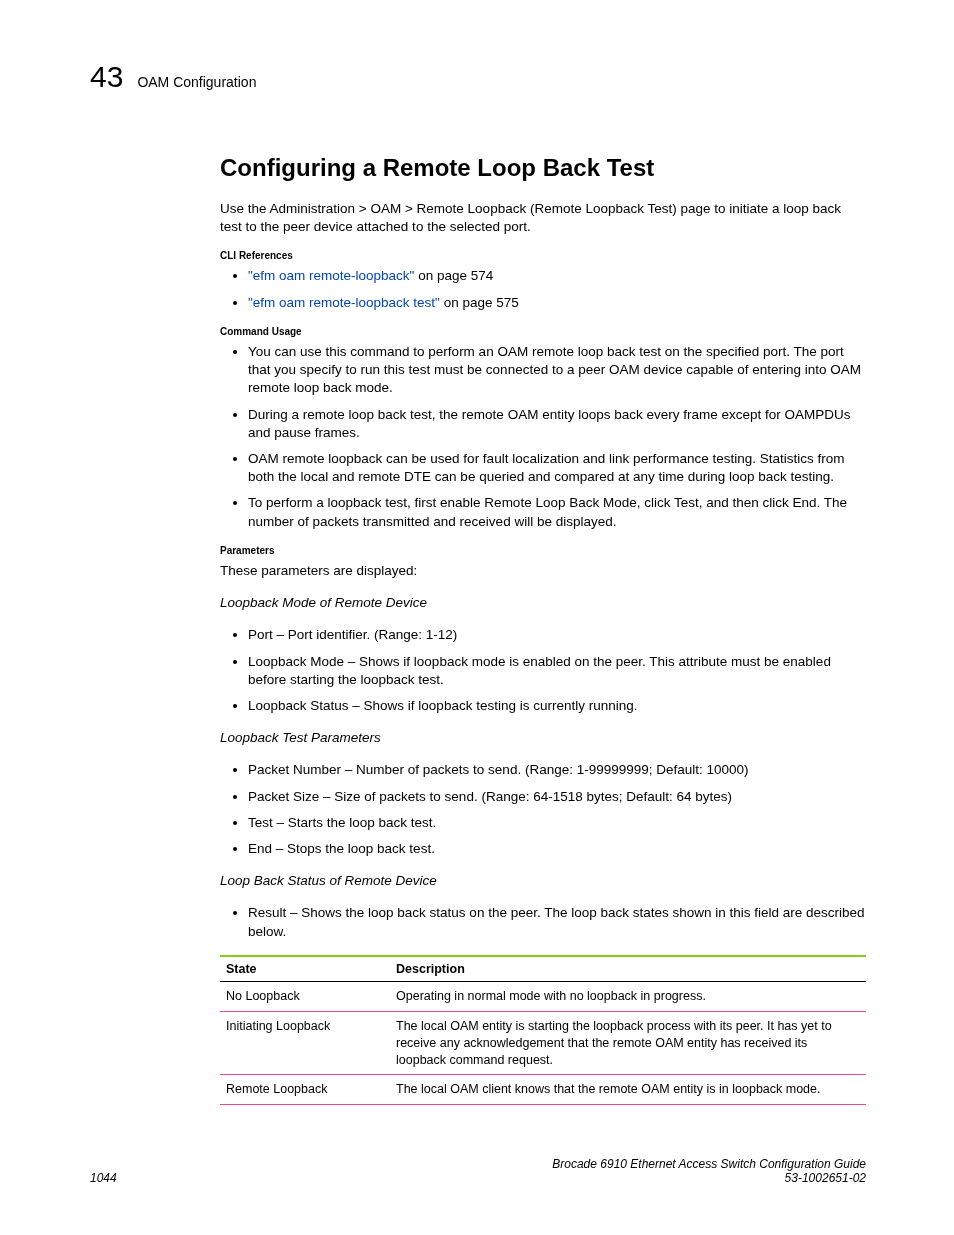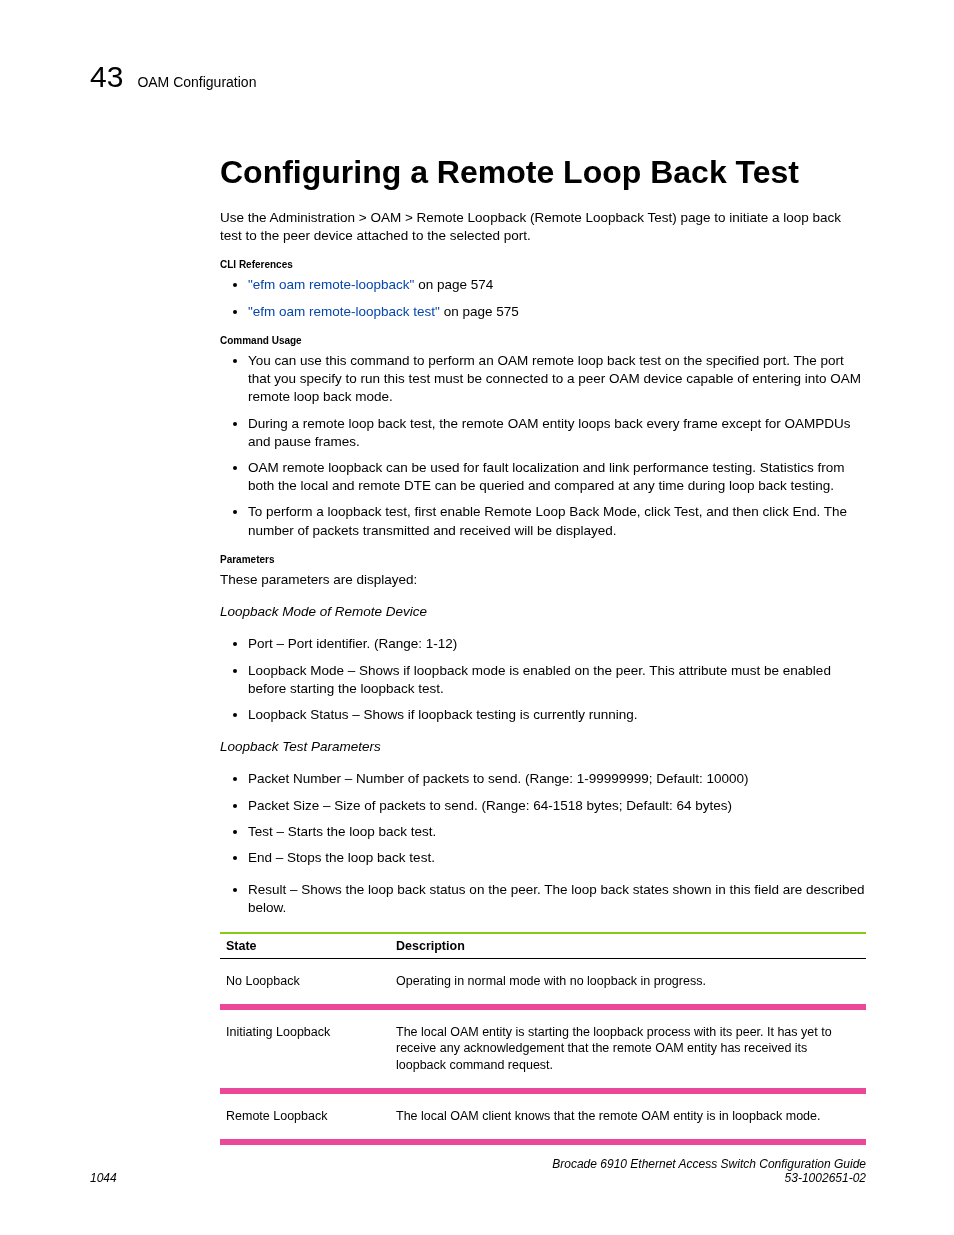--- a/index.html
+++ b/index.html
@@ -31,21 +31,21 @@
   .chaptitle {
     font-size: 14px;
   }
   .content {
     margin-left: 130px;
   }
   h1.section {
     font-family: "Arial Narrow", Arial, sans-serif;
     font-stretch: condensed;
     font-weight: 600;
-    font-size: 32px;
+    font-size: 24px;
     margin: 0 0 18px 0;
   }
   p { margin: 0 0 14px 0; line-height: 1.35; }
   .subhead {
     font-weight: bold;
     font-family: "Arial Narrow", Arial, sans-serif;
     font-stretch: condensed;
     font-size: 10px;
     margin: 14px 0 6px 0;
   }
@@ -75,23 +75,23 @@
   }
   table.status thead tr { border-top: 2px solid #84cc16; border-bottom: 1px solid #000;}
   table.status th {
     text-align: left;
     font-family: "Arial Narrow", Arial, sans-serif;
     font-stretch: condensed;
     font-weight: bold;
     padding: 5px 6px;
   }
   table.status td {
-    padding: 14px 6px;
+    padding: 6px 6px;
     vertical-align: top;
-    border-bottom: 6px solid #ec4899;
+    border-bottom: 1px solid #ec4899;
     line-height: 1.35;
   }
   table.status col.c1 { width: 170px; }
   .footer {
     position: absolute;
     bottom: 50px;
     left: 90px;
     right: 80px;
     display: flex;
     justify-content: space-between;
@@ -146,20 +146,21 @@
     </ul>
 
     <p class="ital">Loopback Test Parameters</p>
     <ul class="bullets">
       <li><span class="bld">Packet Number</span><span> – Number of packets to send. (Range: 1-99999999; Default: 10000)</span></li>
       <li><span class="bld">Packet Size</span><span> – Size of packets to send. (Range: 64-1518 bytes; Default: 64 bytes)</span></li>
       <li><span class="bld">Test</span><span> – Starts the loop back test.</span></li>
       <li><span class="bld">End</span><span> – Stops the loop back test.</span></li>
     </ul>
 
+    <p class="ital">Loop Back Status of Remote Device</p>
     <ul class="bullets">
       <li><span class="bld">Result</span><span> – Shows the loop back status on the peer. The loop back states shown in this field are described below.</span></li>
     </ul>
 
     <table class="status">
       <colgroup>
           <col class="c1">
           <col>
         </colgroup>
       <thead>

